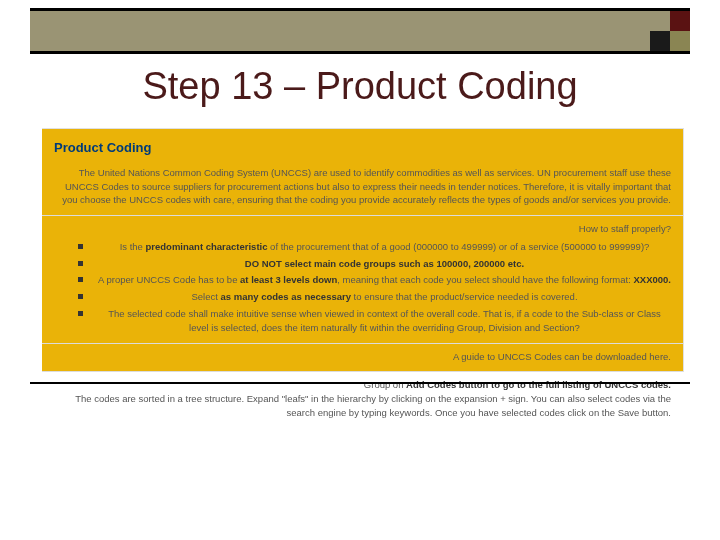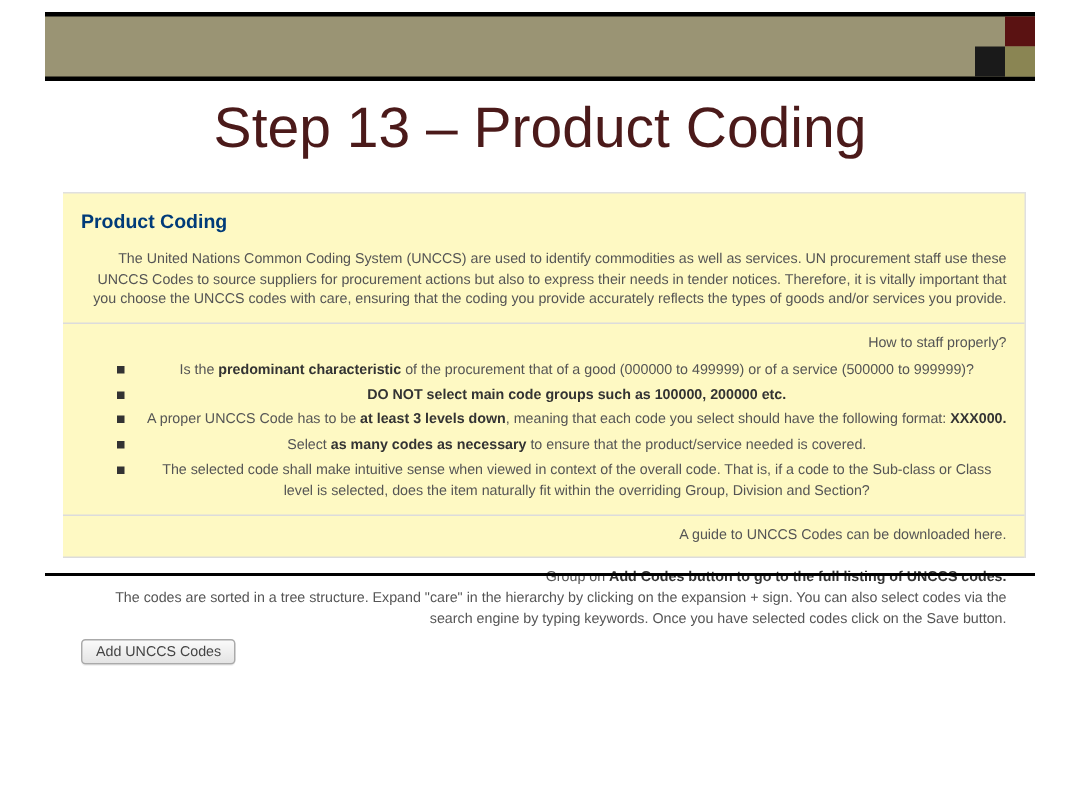--- a/index.html
+++ b/index.html
@@ -57,21 +57,21 @@
     letter-spacing: 0;
   }
   .content {
     position: absolute;
     left: 42px;
     top: 128px;
     right: 36px;
     bottom: 20px;
     border-top: 1px solid #e0e0e0;
     border-right: 1px solid #e0e0e0;
-    background: #fef9c3;
+    background: #eab308;
     font-size: 9.5px;
     color: #555;
     line-height: 1.45;
     padding: 0;
     box-sizing: border-box;
   }
   .section-title {
     color: #003b79;
     font-weight: bold;
     font-size: 13px;
@@ -165,22 +165,19 @@
         <span>The selected code shall make intuitive sense when viewed in context of the overall code. That is, if a code to the Sub-class or Class level is selected, does the item naturally fit within the overriding Group, Division and Section?</span>
       </li>
     </ul>
 
     <div class="sep"></div>
     <div class="para">A guide to UNCCS Codes can be downloaded here.</div>
 
     <div class="sep"></div>
     <div class="para">
       <span>Group on </span><b>Add Codes button to go to the full listing of UNCCS codes.</b><br>
-      <span> The codes are sorted in a tree structure. Expand "care" in the hierarchy by clicking on the expansion + sign. You can also select codes via the search engine by typing keywords. Once you have selected codes click on the Save button.</span>
+      <span> The codes are sorted in a tree structure. Expand "leafs" in the hierarchy by clicking on the expansion + sign. You can also select codes via the search engine by typing keywords. Once you have selected codes click on the Save button.</span>
     </div>
 
-    <div class="btn-row">
-      <button class="add-btn">Add UNCCS Codes</button>
-    </div>
   </div>
 
   <div class="bottom-rule"></div>
 </div>
 
 </body></html>

